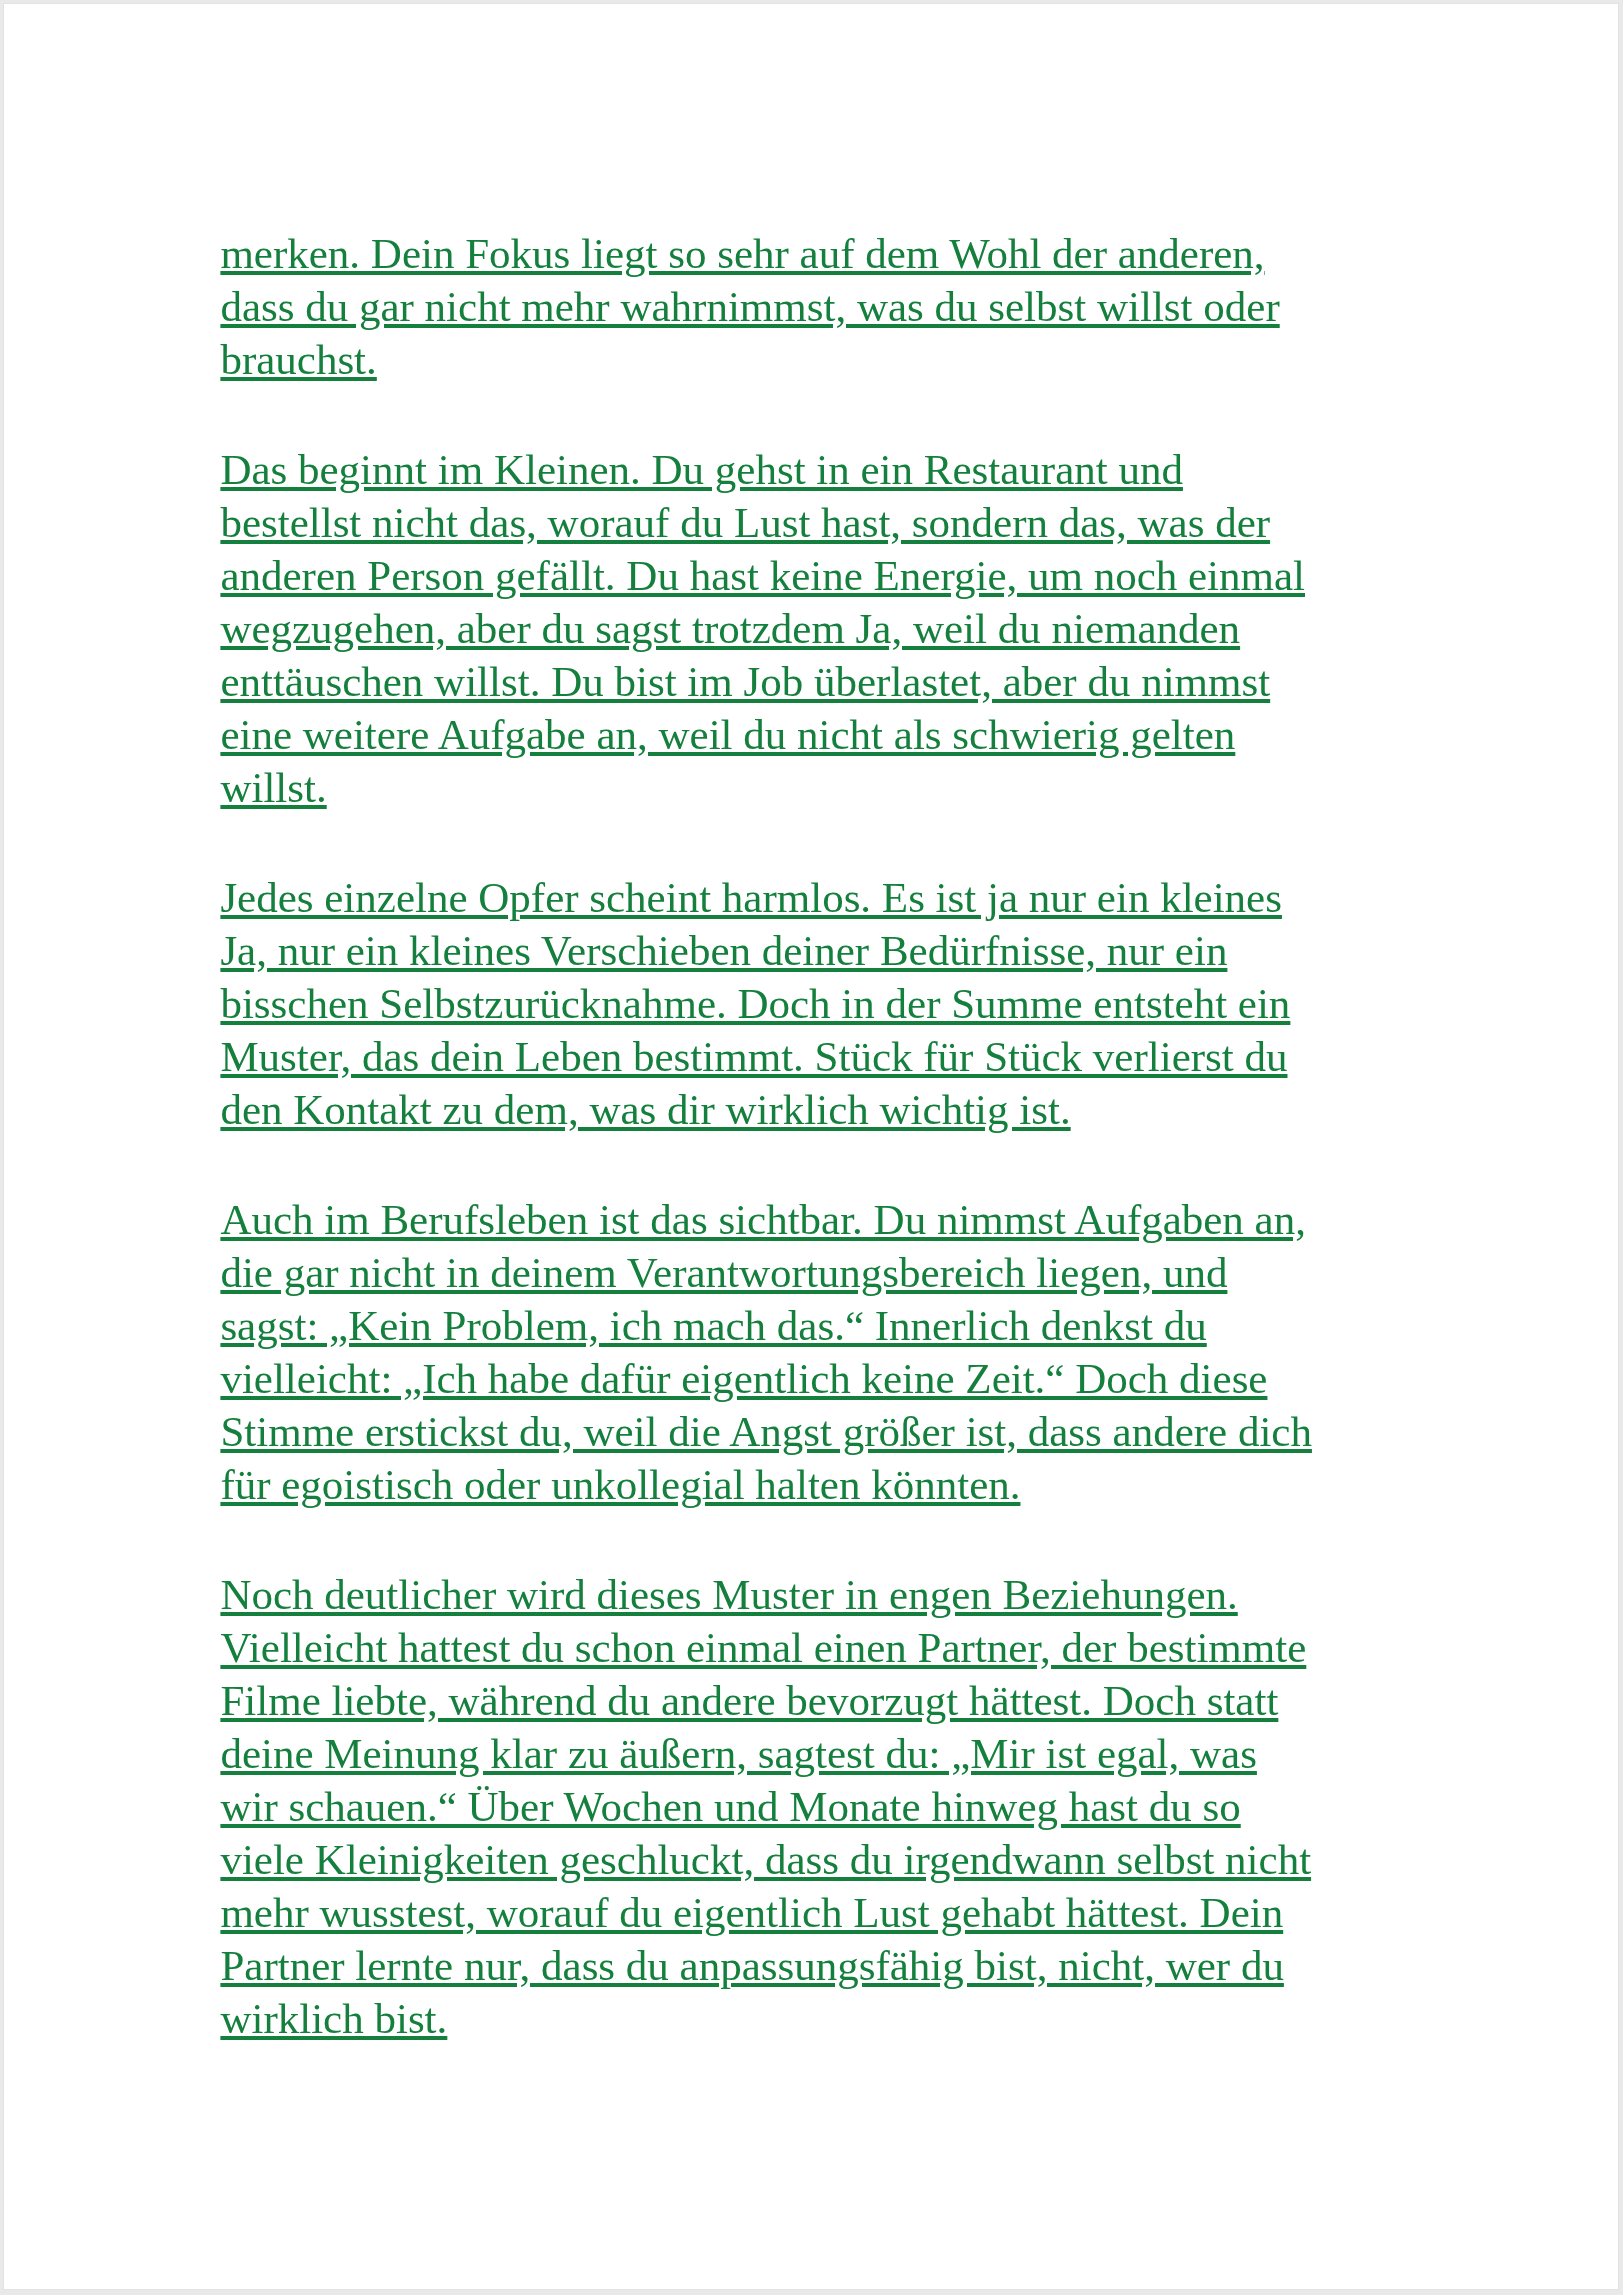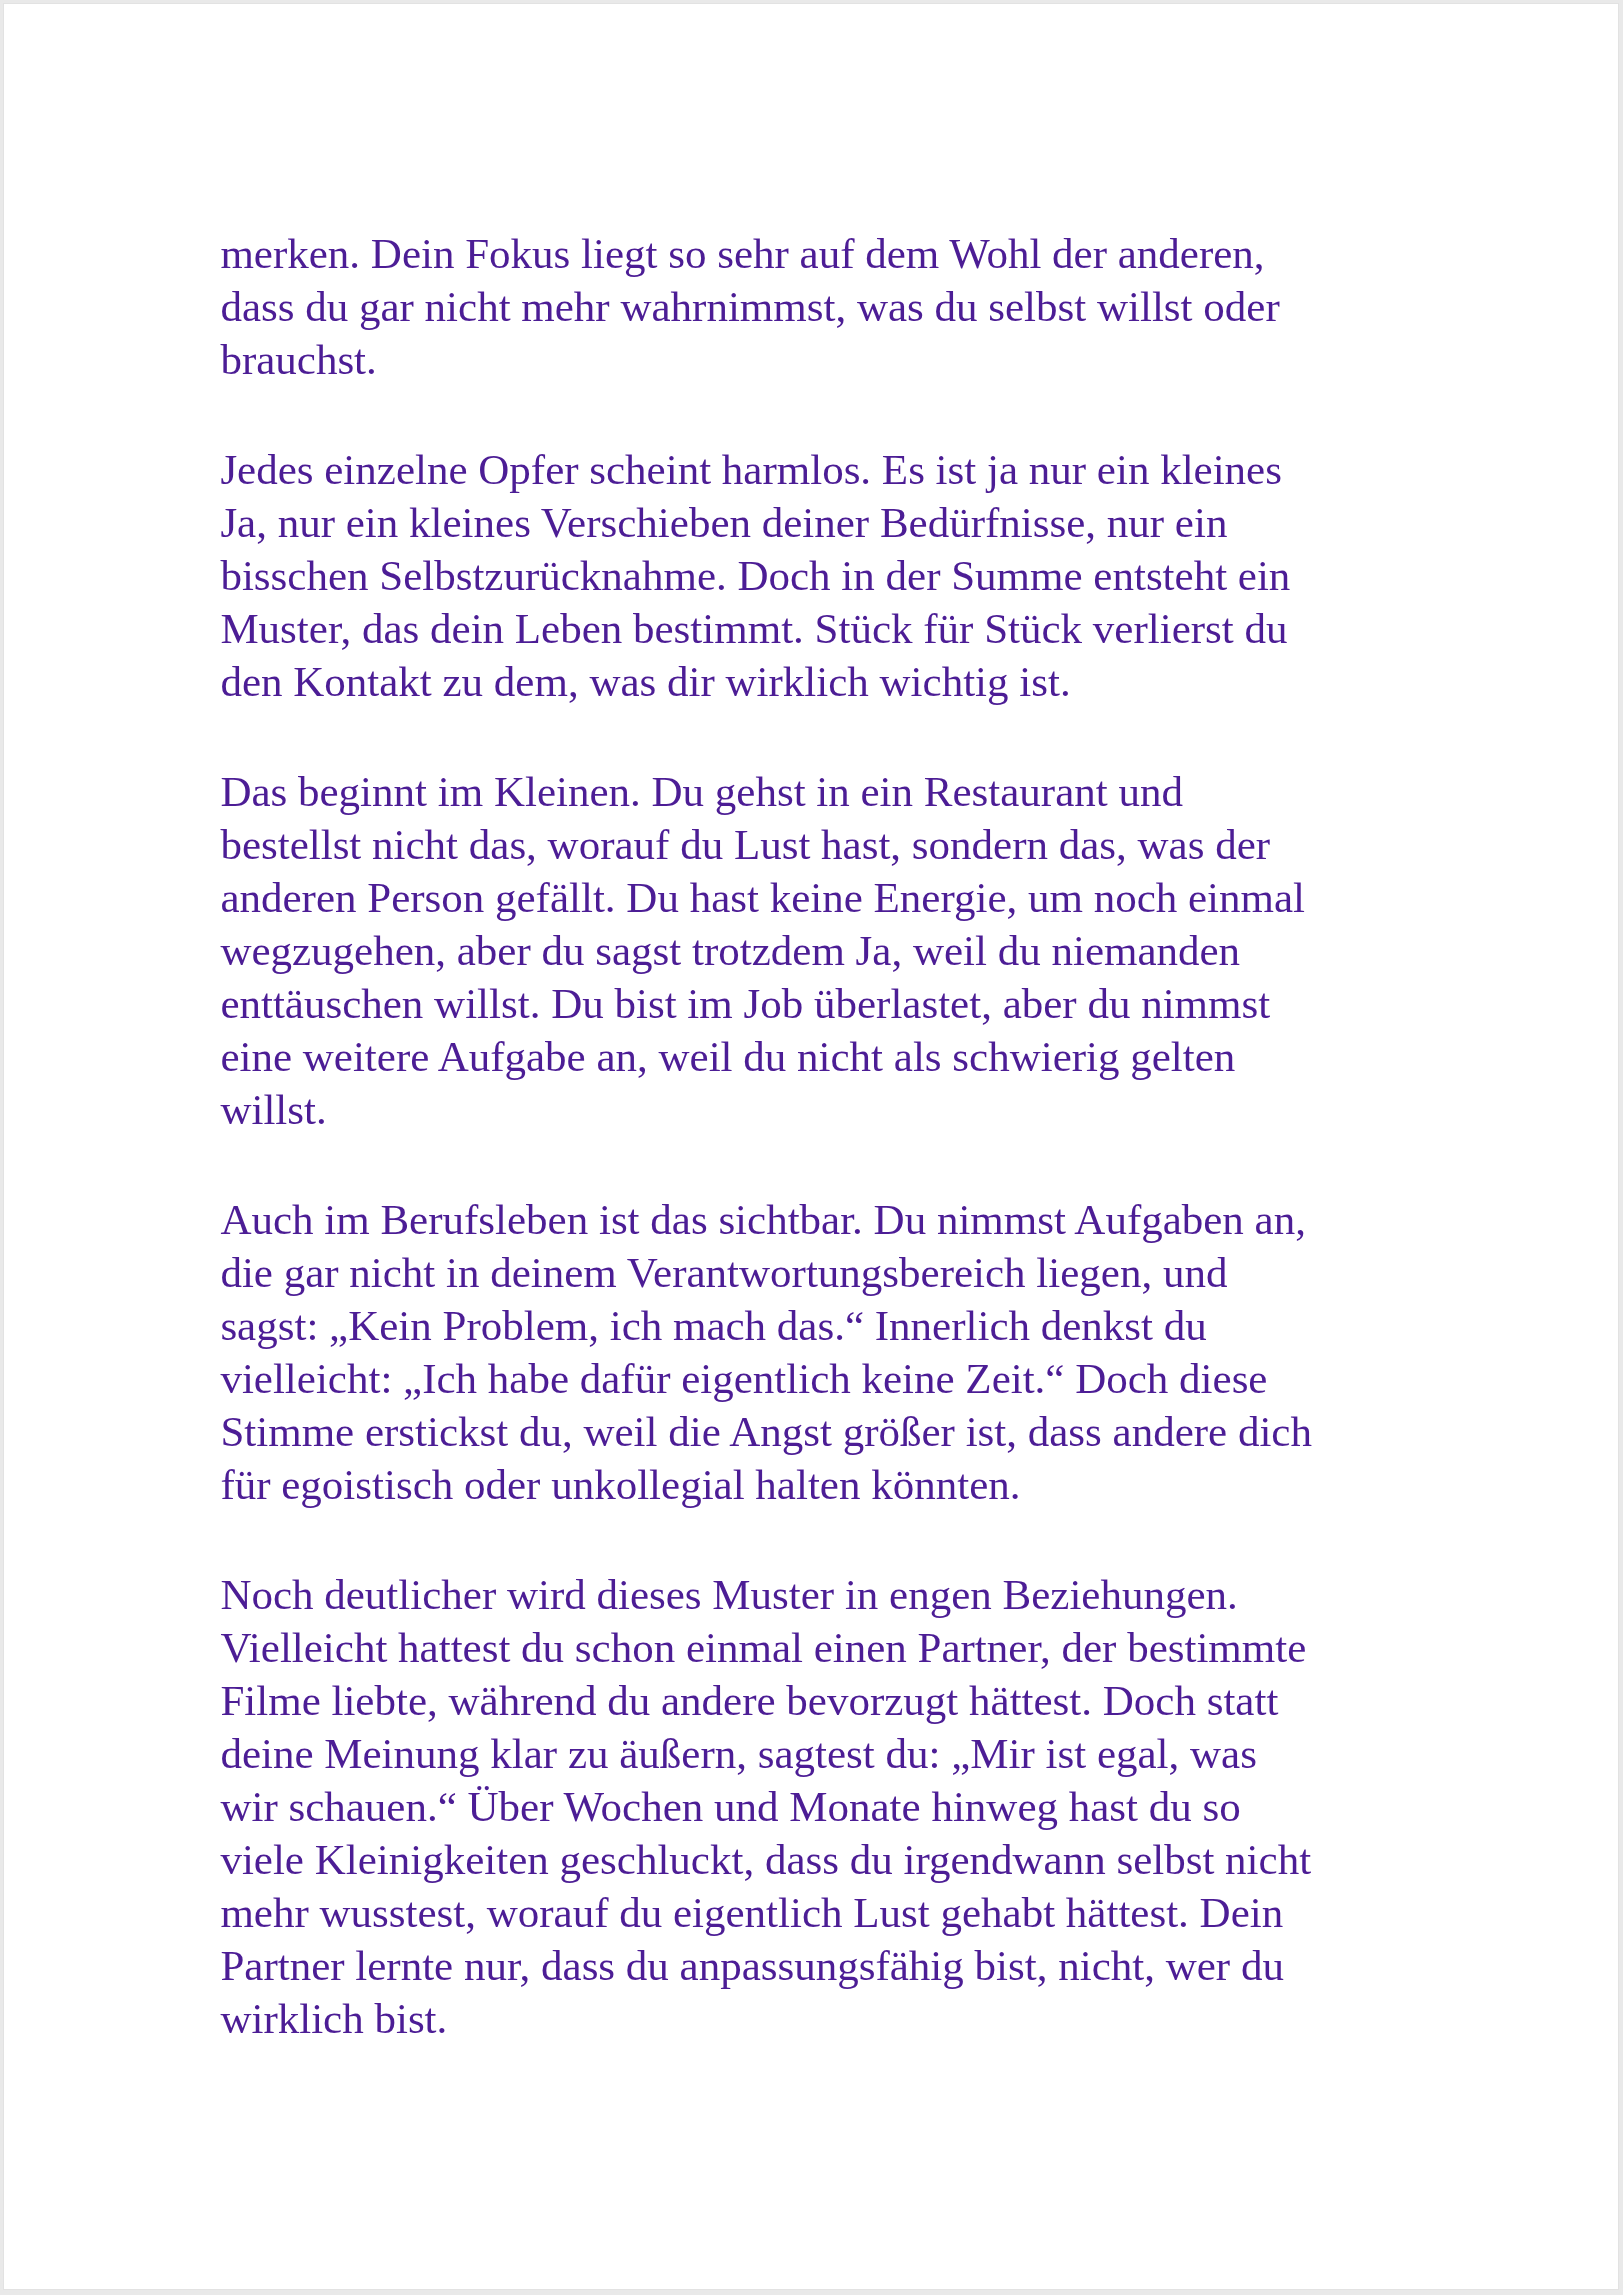--- a/index.html
+++ b/index.html
@@ -24,48 +24,49 @@
     box-sizing: border-box;
   }
   .page-content {
     position: absolute;
     top: 223px;
     left: 216px;
     width: 1204px;
     font-family: "Liberation Serif", "DejaVu Serif", serif;
     font-size: 43px;
     line-height: 53px;
-    color: #4c1d95;
+    color: #15803d;
+    text-decoration: underline;
   }
   .paragraph {
     margin: 0 0 57px 0;
     white-space: pre-line;
     text-align: left;
   }
 </style>
 </head>
 <body>
 
 <div class="page">
   <div class="page-content">
     <p class="paragraph">merken. Dein Fokus liegt so sehr auf dem Wohl der anderen,
 dass du gar nicht mehr wahrnimmst, was du selbst willst oder
 brauchst.</p>
-    <p class="paragraph">Jedes einzelne Opfer scheint harmlos. Es ist ja nur ein kleines
-Ja, nur ein kleines Verschieben deiner Bedürfnisse, nur ein
-bisschen Selbstzurücknahme. Doch in der Summe entsteht ein
-Muster, das dein Leben bestimmt. Stück für Stück verlierst du
-den Kontakt zu dem, was dir wirklich wichtig ist.</p>
     <p class="paragraph">Das beginnt im Kleinen. Du gehst in ein Restaurant und
 bestellst nicht das, worauf du Lust hast, sondern das, was der
 anderen Person gefällt. Du hast keine Energie, um noch einmal
 wegzugehen, aber du sagst trotzdem Ja, weil du niemanden
 enttäuschen willst. Du bist im Job überlastet, aber du nimmst
 eine weitere Aufgabe an, weil du nicht als schwierig gelten
 willst.</p>
+    <p class="paragraph">Jedes einzelne Opfer scheint harmlos. Es ist ja nur ein kleines
+Ja, nur ein kleines Verschieben deiner Bedürfnisse, nur ein
+bisschen Selbstzurücknahme. Doch in der Summe entsteht ein
+Muster, das dein Leben bestimmt. Stück für Stück verlierst du
+den Kontakt zu dem, was dir wirklich wichtig ist.</p>
     <p class="paragraph">Auch im Berufsleben ist das sichtbar. Du nimmst Aufgaben an,
 die gar nicht in deinem Verantwortungsbereich liegen, und
 sagst: „Kein Problem, ich mach das.“ Innerlich denkst du
 vielleicht: „Ich habe dafür eigentlich keine Zeit.“ Doch diese
 Stimme erstickst du, weil die Angst größer ist, dass andere dich
 für egoistisch oder unkollegial halten könnten.</p>
     <p class="paragraph">Noch deutlicher wird dieses Muster in engen Beziehungen.
 Vielleicht hattest du schon einmal einen Partner, der bestimmte
 Filme liebte, während du andere bevorzugt hättest. Doch statt
 deine Meinung klar zu äußern, sagtest du: „Mir ist egal, was

